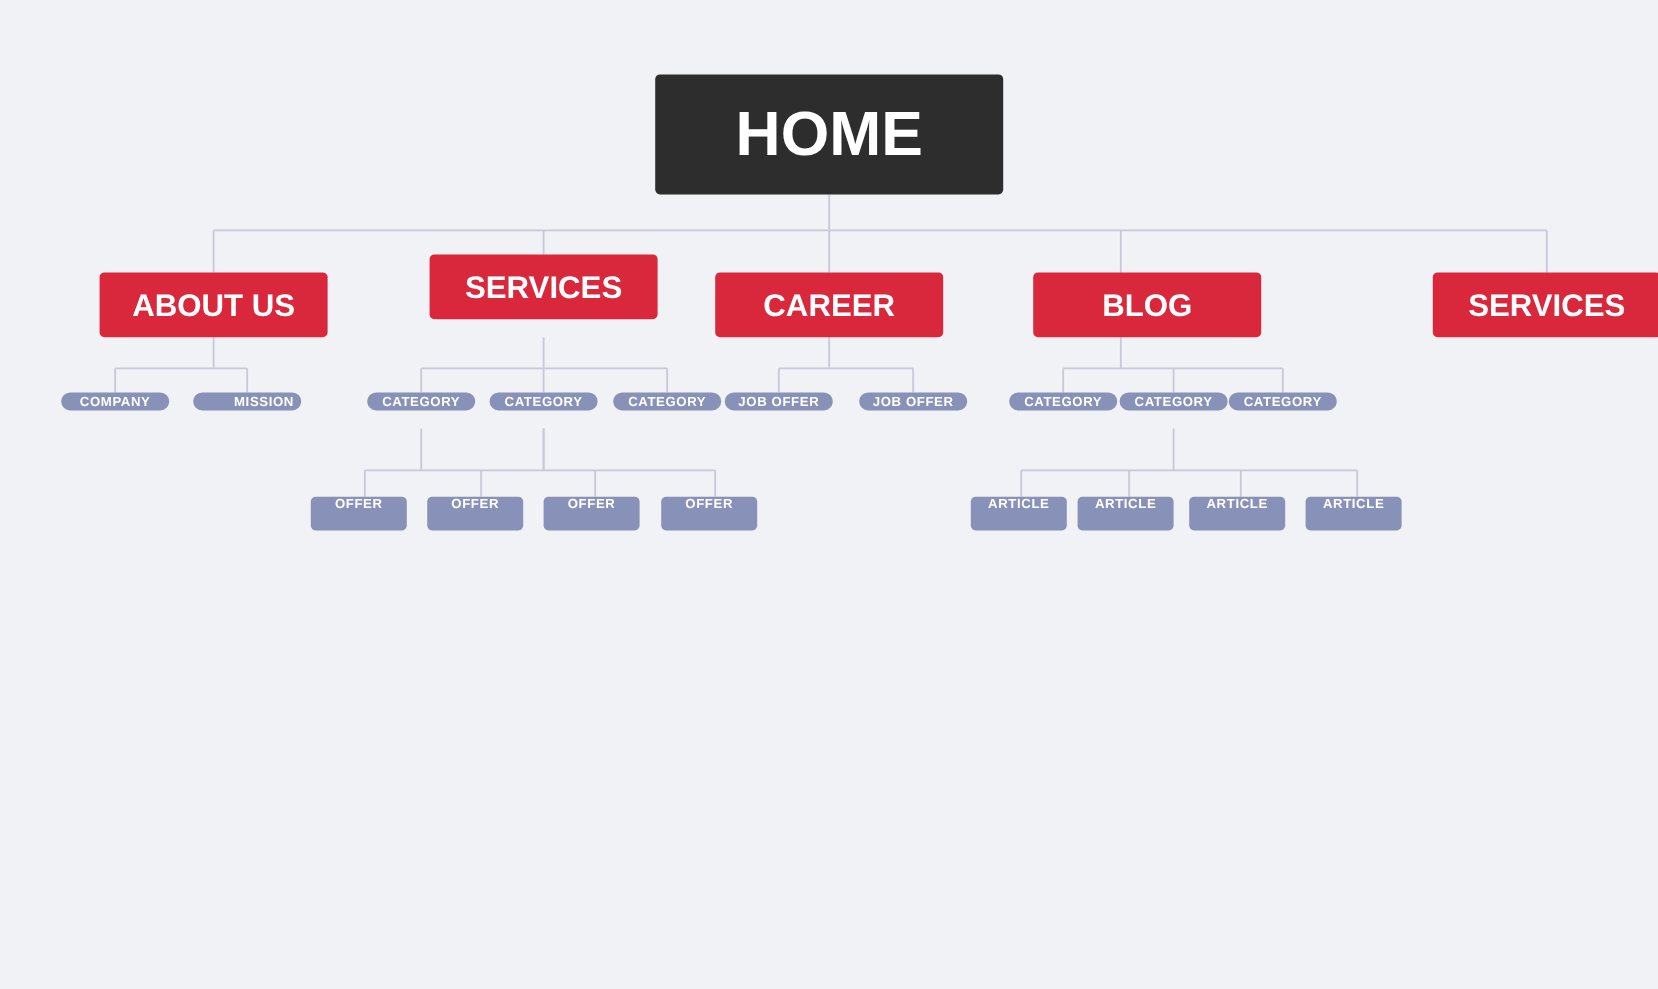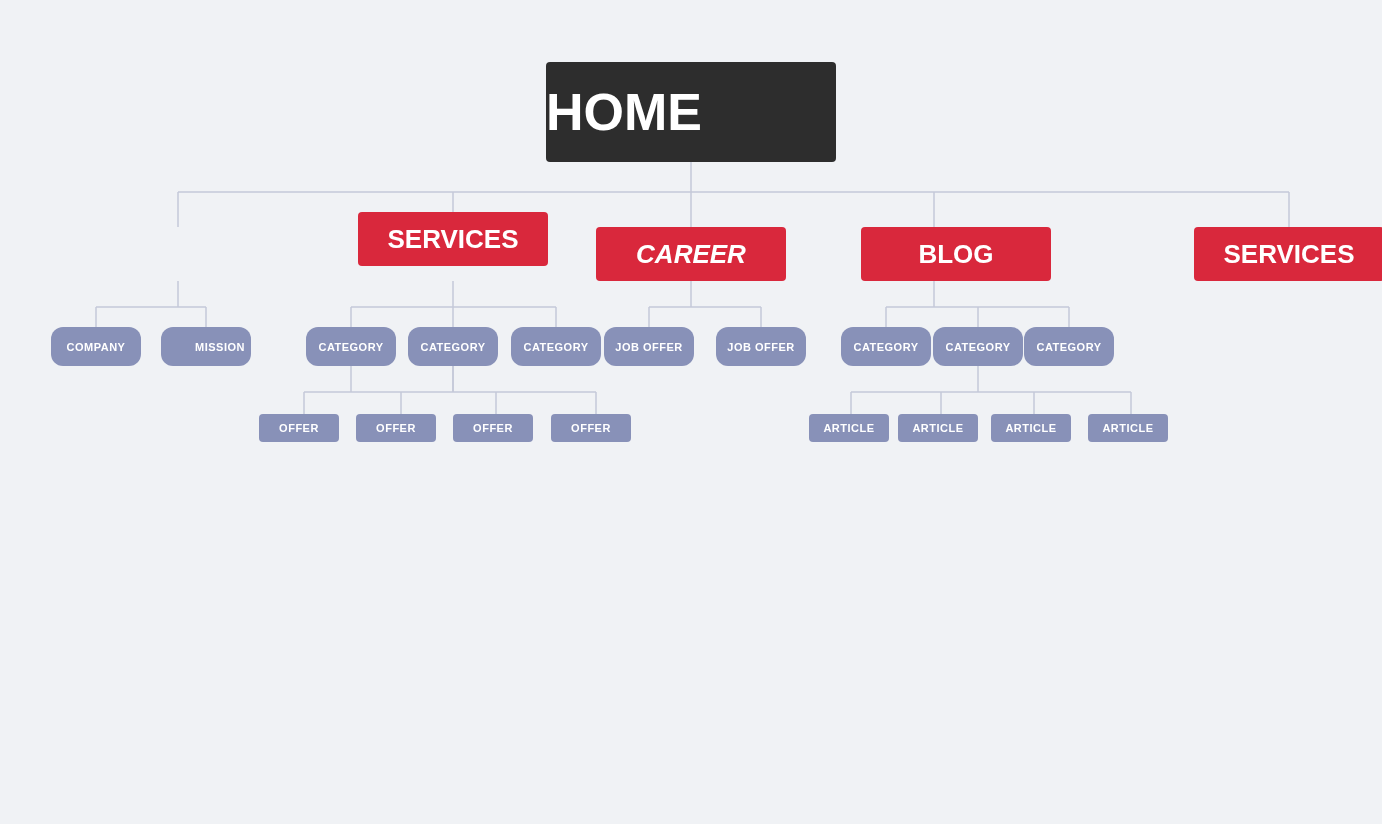--- a/index.html
+++ b/index.html
@@ -28,21 +28,21 @@
       transform: translateX(-50%);
       top: 0;
       background: #2d2d2d;
       color: #fff;
       font-size: 52px;
       font-weight: 900;
       width: 290px;
       height: 100px;
       display: flex;
       align-items: center;
-      justify-content: flex-start;
+      justify-content: center;
       border-radius: 4px;
     }
 
     .node-red {
       background: #d9283c;
       color: #fff;
       font-size: 26px;
       font-weight: 800;
       width: 190px;
       height: 54px;
@@ -52,38 +52,37 @@
       border-radius: 4px;
       position: absolute;
     }
 
     .node-blue {
       background: #8891b8;
       color: #fff;
       font-size: 11px;
       font-weight: 700;
       width: 90px;
-      height: 39px;
+      height: 15px;
       display: flex;
       align-items: center;
       justify-content: center;
       border-radius: 12px;
       position: absolute;
       letter-spacing: 0.5px;
     }
 
     .node-blue-sm {
       background: #8891b8;
       color: #fff;
       font-size: 11px;
       font-weight: 700;
       width: 80px;
       height: 28px;
       display: flex;
-      align-items: center;
       justify-content: center;
       border-radius: 4px;
       position: absolute;
       letter-spacing: 0.5px;
     }
 
     
     svg.connectors {
       position: absolute;
       top: 0;
@@ -157,26 +156,29 @@
     <line x1="810" y1="330" x2="810" y2="352"></line>
     <line x1="900" y1="330" x2="900" y2="352"></line>
     <line x1="993" y1="330" x2="993" y2="352"></line>
     <line x1="1090" y1="330" x2="1090" y2="352"></line>
   </svg>
 
   <div class="node-home">
     <span>HOME</span>
   </div>
 
+  <div class="node-red" style="left:42px; top:165px;">
+    <span>ABOUT US</span>
+  </div>
 
   <div class="node-red" style="left:317px; top:150px;">
     <span>SERVICES</span>
   </div>
 
-  <div class="node-red" style="left:555px; top:165px;font-style:italic;">
+  <div class="node-red" style="left:555px; top:165px;">
     <span>CAREER</span>
   </div>
 
   <div class="node-red" style="left:820px; top:165px;">
     <span>BLOG</span>
   </div>
 
   <div class="node-red" style="left:1153px; top:165px;">
     <span>SERVICES</span>
   </div>

